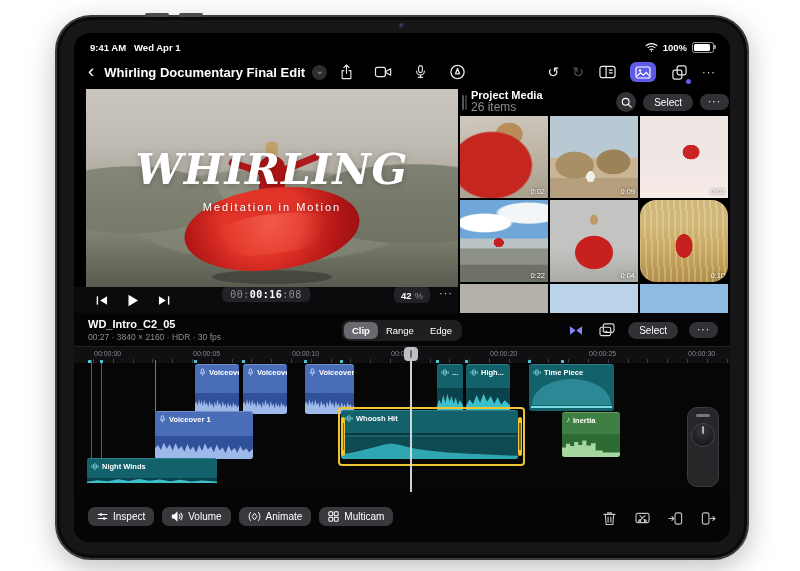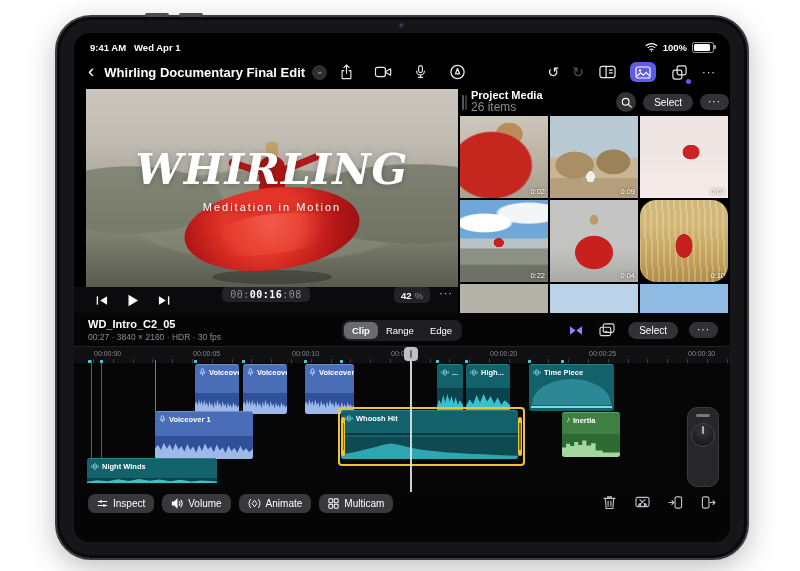--- a/index.html
+++ b/index.html
@@ -167,21 +167,21 @@
   .playhead-head{position:absolute;left:330px;top:1px;width:14px;height:14px;border-radius:4px;background:#bfbfc5;z-index:6;}
   .playhead-head i{position:absolute;left:6px;top:3px;width:2px;height:8px;background:#6a6a70;border-radius:1px;}
 
   .jogwheel{position:absolute;left:613px;top:61px;width:32px;height:80px;background:#27272a;border:1px solid #3a3a3f;
      border-radius:10px;z-index:7;box-sizing:border-box;}
   .jog-grip{width:14px;height:3px;border-radius:2px;background:#77777d;margin:6px auto 6px;}
   .jog-dial{position:relative;width:24px;height:24px;border-radius:50%;margin:0 auto;border:1px solid #45454b;
      background:radial-gradient(circle at 50% 30%, #37373c, #1a1a1d 75%);box-sizing:border-box;}
   .jog-dial i{position:absolute;left:10px;top:2px;width:2px;height:8px;background:#aeaeb4;border-radius:1px;}
 
-  .tl-toolbar{position:relative;height:32px;display:flex;align-items:flex-start;padding:0 14px;box-sizing:border-box;}
+  .tl-toolbar{position:relative;height:32px;display:flex;align-items:flex-end;padding:0 14px;box-sizing:border-box;}
   .pill-btn{display:inline-flex;align-items:center;gap:5px;background:#39393d;border-radius:7px;padding:4px 9px;
      font-size:10px;color:#fff;margin-right:8px;}
   .pill-btn svg{display:block}
   .tb-right{margin-left:auto;display:flex;align-items:center;gap:17px;color:#c2c2c8;}
   .tb-right .tbi{width:16px;height:16px;}
 </style>
 </head>
 <body>
 
 <div class="page">

